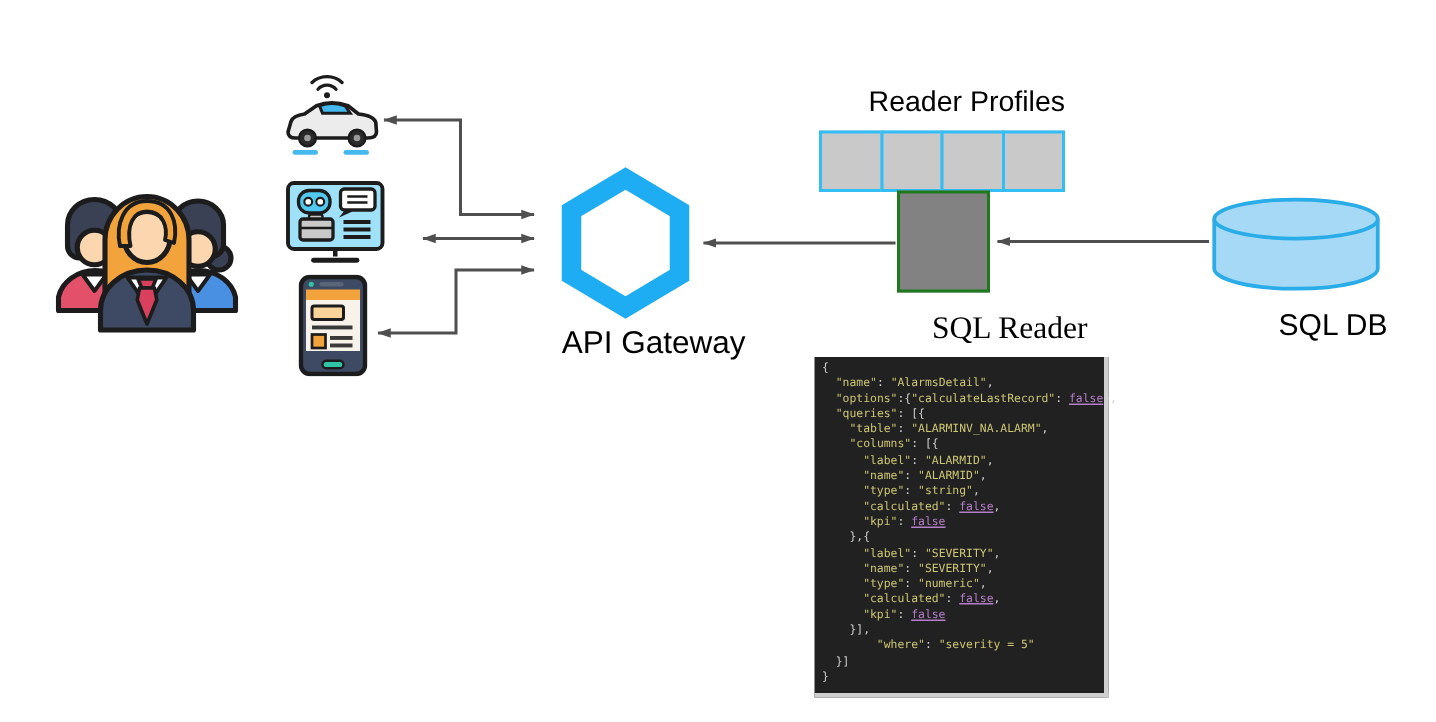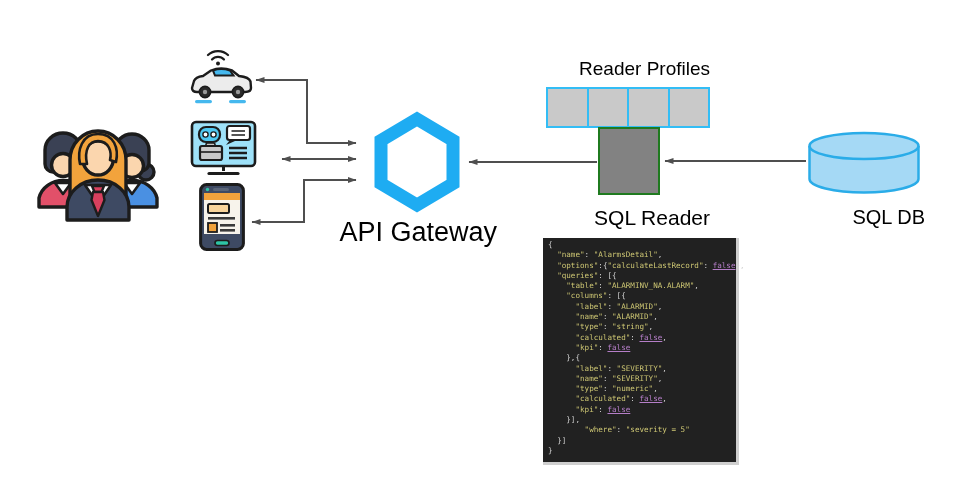--- a/index.html
+++ b/index.html
@@ -6,23 +6,23 @@
   .canvas {
     position:relative; width:957px; height:481px; background:#ffffff;
     font-family:"Liberation Sans", sans-serif; overflow:hidden;
   }
   .overlay { position:absolute; left:0; top:0; width:957px; height:481px; pointer-events:none; }
   .arrow { fill:none; stroke:var(--arrow, #4f4f4f); stroke-width:2; }
 
   .abs { position:absolute; }
   .label { position:absolute; text-align:right; color:#000; white-space:nowrap; }
   .lbl-end-users      { left:17px;  top:223px; width:160px; font-size:22px; }
-  .lbl-api-gateway    { left:337px; top:217px; width:160px; font-size:27px; }
+  .lbl-api-gateway    { left:337px; top:217px; width:160px; font-size:21px; }
   .lbl-reader-profiles{ left:543px; top:58px;  width:167px; font-size:19px; }
-  .lbl-sql-reader     { left:543px; top:206px; width:167px; font-size:21px; }
+  .lbl-sql-reader     { left:558px; top:206px; width:167px; font-size:21px;font-family:Liberation Serif, serif; }
   .lbl-sql-db         { left:803px; top:206px; width:122px; font-size:20px; }
 
   .icon-end-users { left:32px;  top:110px; width:132px; height:112px; }
   .icon-car       { left:188px; top:50px;  width:66px;  height:54px; }
   .icon-kiosk     { left:189px; top:119px; width:69px;  height:60px; }
   .icon-phone     { left:199px; top:183px; width:46px;  height:68px; }
   .icon-hexagon   { left:367px; top:105px; width:100px; height:114px; }
   .icon-cylinder  { left:807px; top:131px; width:114px; height:64px; }
 
   .profiles-row {

